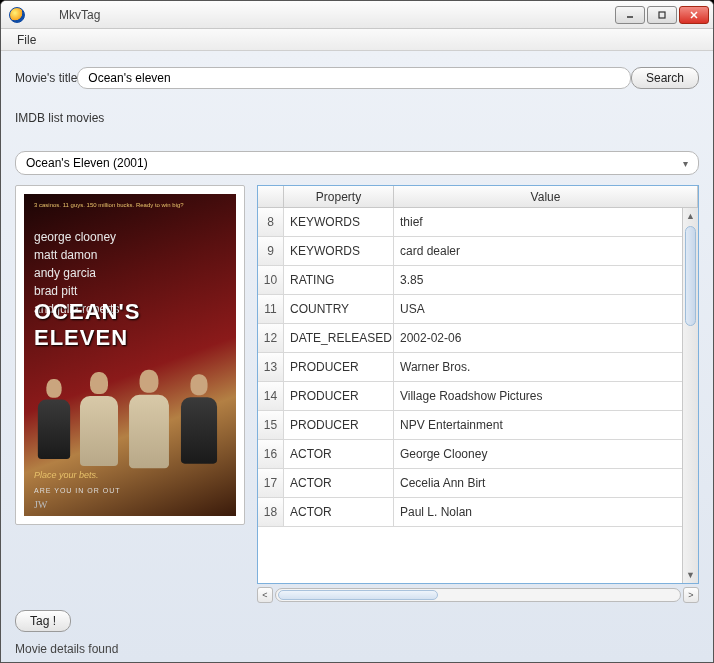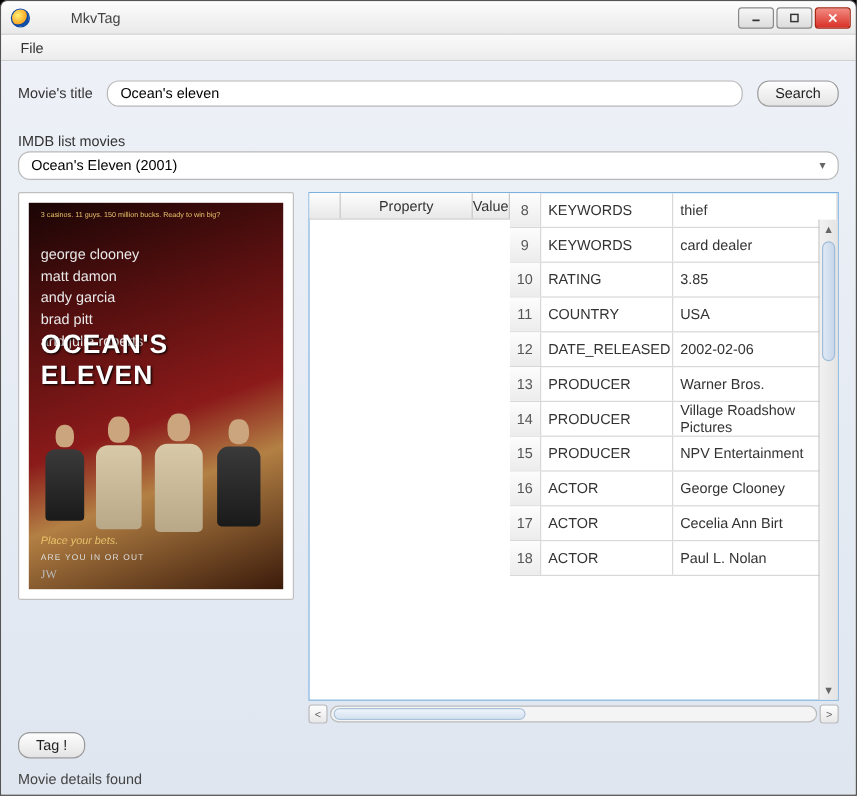--- a/index.html
+++ b/index.html
@@ -16,29 +16,29 @@
 .win-btn svg { width: 10px; height: 10px; }
 
 
 .menubar { height: 22px; background: linear-gradient(to bottom,#fafafa,#ececec); border-bottom: 1px solid #cfcfcf; padding: 0 8px; display:flex; align-items:center;text-align:center; }
 .menubar .menu-item { padding: 2px 8px; color:#333; cursor:pointer; }
 
 
 .client { flex: 1; background: linear-gradient(to bottom, #edf1f7 0%, #dfe6f0 100%); padding: 10px 14px 6px 14px; display:flex; flex-direction:column; position: relative; }
 
 
-.row-title { display:flex; align-items:center; gap: 12px; margin-top: 6px; }
+.row-title { display:flex; align-items:center; gap: 0; margin-top: 6px; }
 .row-title label { color:#333; }
 .row-title input[type=text] { flex:1; height: 22px; border: 1px solid #b8b8b8; border-radius: 10px; padding: 0 10px; background: #fff; }
 .btn { height: 22px; padding: 0 14px; border: 1px solid #9a9a9a; border-radius: 10px; background: linear-gradient(to bottom,#fefefe,#e4e4e4); cursor:pointer; color:#222; }
 
 .section-label { margin-top: 22px; color:#333; }
 
 
-.dropdown { margin-top: 1px; height: 24px; border: 1px solid #b8b8b8; border-radius: 10px; background:#fff; display:flex; align-items:center; padding: 0 10px; justify-content:space-between; cursor:pointer; }
+.dropdown { margin-top: 26px; height: 24px; border: 1px solid #b8b8b8; border-radius: 10px; background:#fff; display:flex; align-items:center; padding: 0 10px; justify-content:space-between; cursor:pointer; }
 .dropdown .chev { color:#666; font-size: 10px; }
 
 
 .details-row { display:flex; gap: 12px; margin-top: 10px; flex: 1; min-height: 0; }
 .poster-frame { width: 230px; height: 340px; background:#fff; border: 1px solid #bfbfbf; border-radius: 2px; padding: 8px; }
 .poster { width: 100%; height: 100%; background: linear-gradient(160deg,#1a0505 0%, #5a1010 30%, #8b1a1a 55%, #b38044 70%, #3a1a0a 100%); position:relative; overflow:hidden; color:#fff; }
 .poster .credits { position:absolute; top: 34px; left: 10px; font-size: 8px; line-height: 1.5; color:#e8e8e8; }
 .poster .logo { position:absolute; top: 105px; left: 10px; font-size: 22px; font-weight: 800; letter-spacing: 1px; font-family: Impact, sans-serif; color:#fff; text-shadow: 1px 1px 2px #000; }
 .poster .tagline-top { position:absolute; top: 8px; left: 10px; font-size: 6px; color:#e7c16a; }
 .poster .tagline-bottom { position:absolute; bottom: 36px; left: 10px; font-size: 9px; font-style: italic; color:#e7c16a; }
@@ -48,21 +48,21 @@
 .poster .fig { position:absolute; bottom:0; width: 40px; }
 .poster .fig .head { width: 18px; height: 22px; background:#caa57e; border-radius: 45% 45% 40% 40%; margin: 0 auto; }
 .poster .fig .body { width: 38px; height: 70px; background: linear-gradient(#d8c9a8,#b8a888); border-radius: 10px 10px 4px 4px; margin: 2px auto 0; }
 .poster .fig.dark .body { background: linear-gradient(#3a3a3a,#1a1a1a); }
 .poster .fig.f1 { left: 10px; transform: scale(0.85); } 
 .poster .fig.f2 { left: 55px; transform: scale(1.0); }
 .poster .fig.f3 { left: 105px; transform: scale(1.05); }
 .poster .fig.f4 { left: 155px; transform: scale(0.95); }
 
 
-.table-wrap { flex:1; display:flex; flex-direction:row; border: 1px solid #7db0dc; background:#fff; position:relative; min-width:0; }
+.table-wrap { flex:1; display:flex; flex-direction:column; border: 1px solid #7db0dc; background:#fff; position:relative; min-width:0;text-align:right; }
 .table-head { display:flex; height: 22px; background: linear-gradient(to bottom,#fdfdfd,#e8e8e8); border-bottom: 1px solid #c8c8c8; }
 .table-head .hcell { border-right: 1px solid #c8c8c8; display:flex; align-items:center; justify-content:center; color:#333; }
 .col-num { width: 26px; background: linear-gradient(to bottom,#fdfdfd,#e8e8e8); }
 .col-prop { width: 110px; }
 .col-val { flex: 1; }
 .table-body { flex:1; overflow:hidden; }
 .trow { display:flex; height: 29px; border-bottom: 1px solid #d8d8d8; }
 .trow .tcell { border-right: 1px solid #d8d8d8; display:flex; align-items:center; padding: 0 6px; color:#333; }
 .trow .tcell.col-num { justify-content:center; background: linear-gradient(to bottom,#fdfdfd,#ececec); color:#555; padding:0; }
 .table-vscroll { position:absolute; right:0; top:22px; bottom:0; width:16px; background: linear-gradient(to right,#f1f1f1,#e4e4e4); border-left:1px solid #c8c8c8; }

